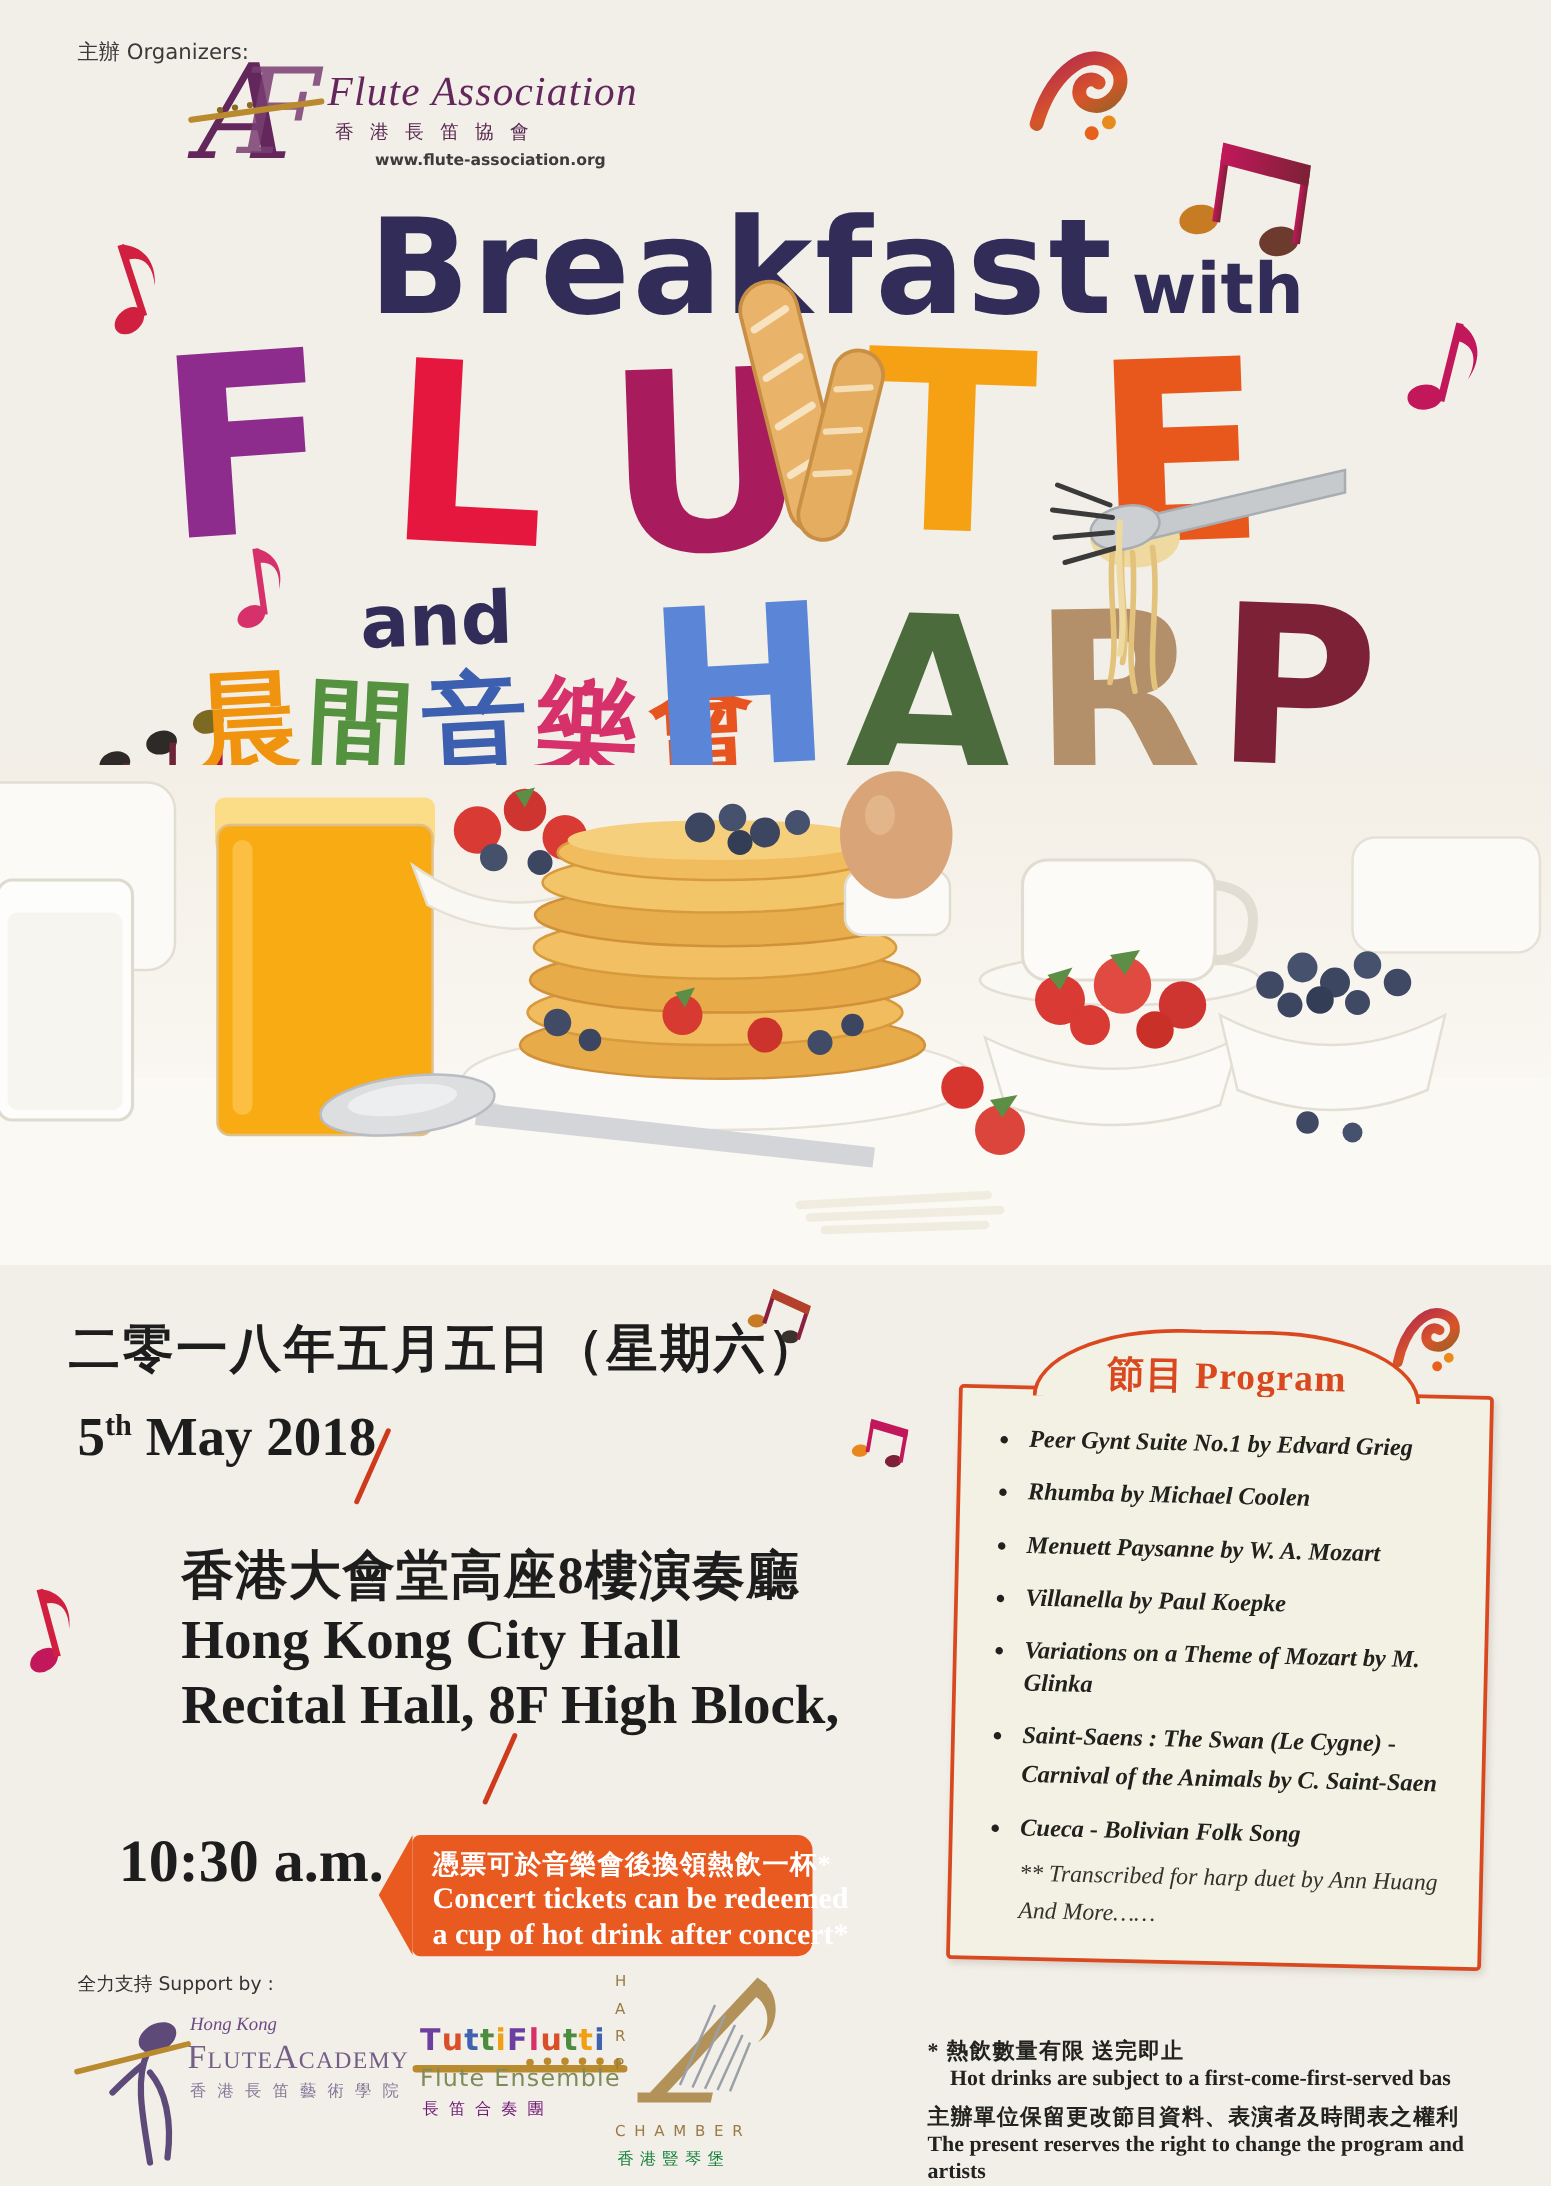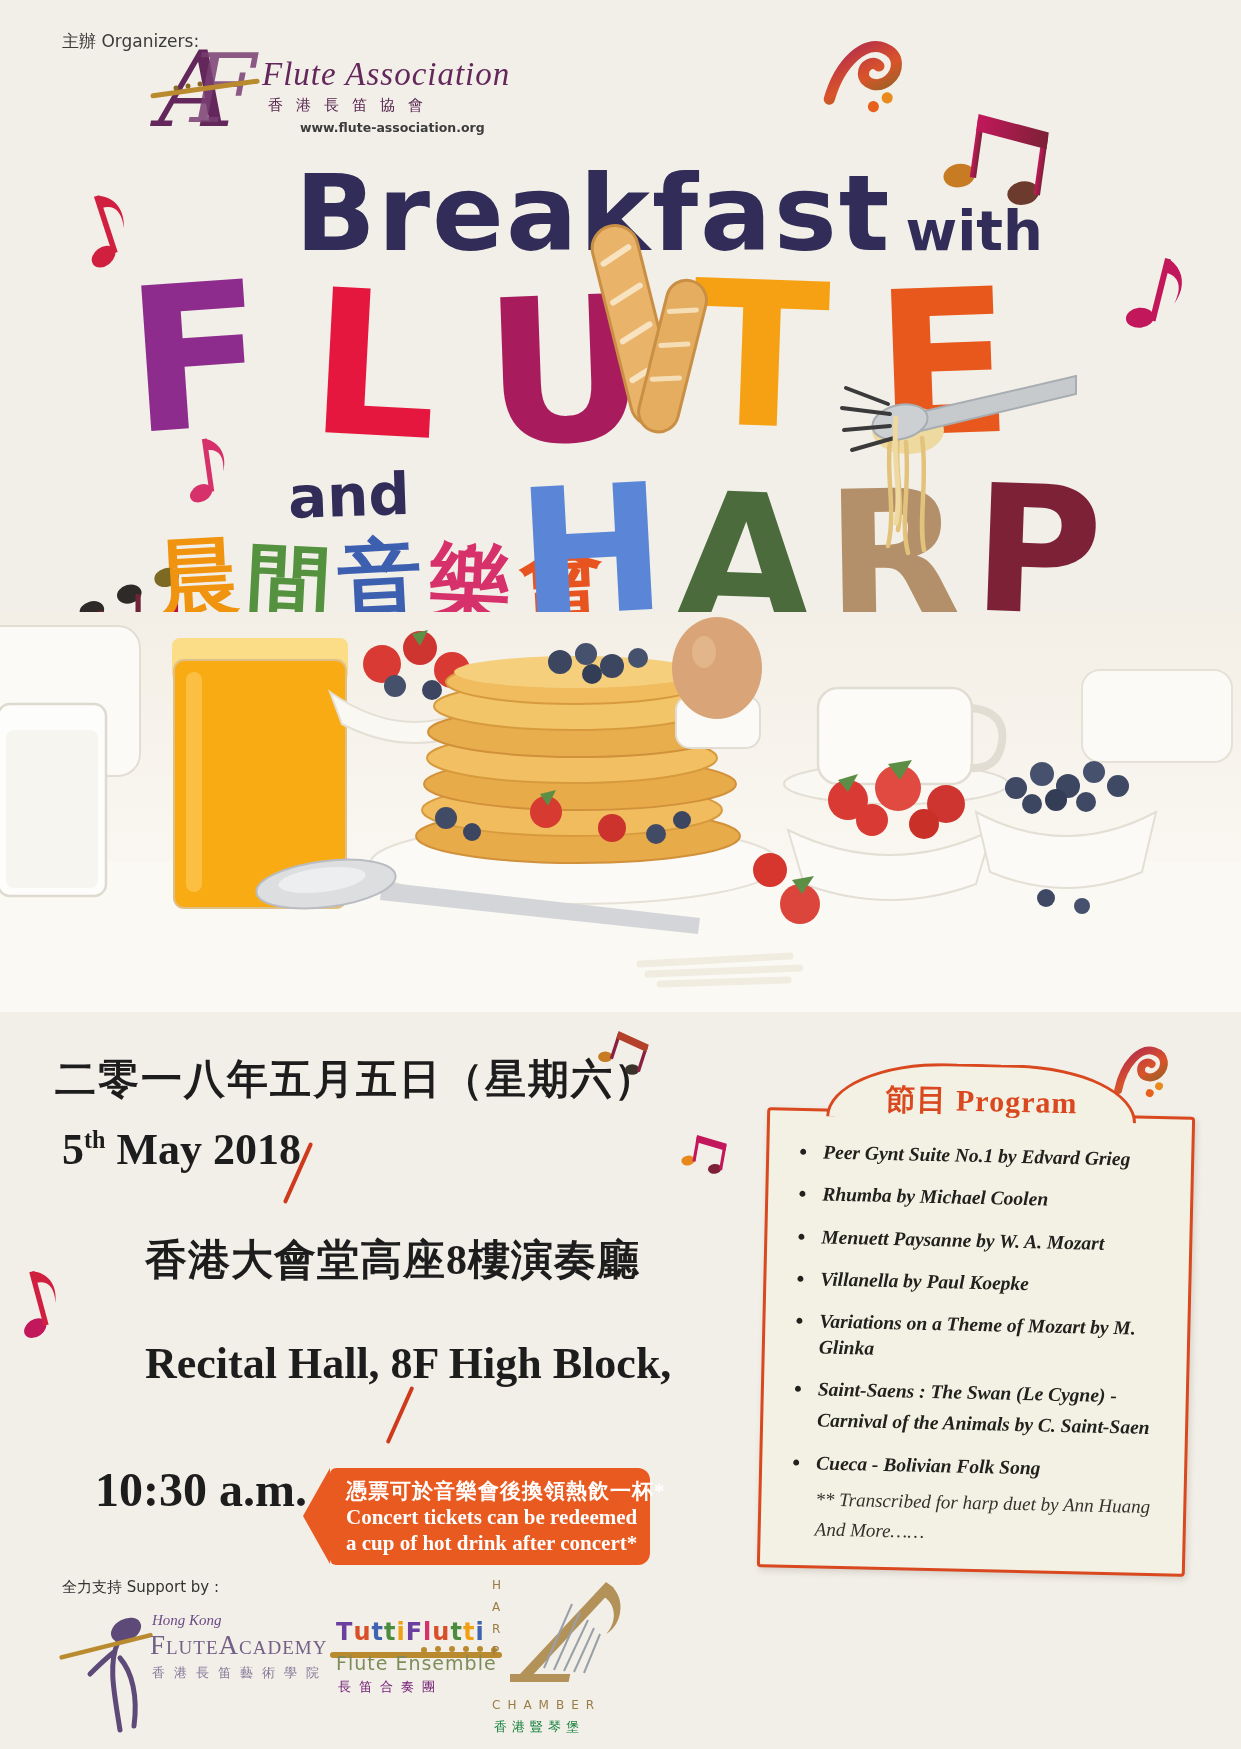--- a/index.html
+++ b/index.html
@@ -55,21 +55,21 @@
   .red-slash { width:4px; background:#cf3a1d; transform:rotate(24deg); border-radius:2px; }
   .slash1 { left:296px; top:1140px; height:66px; }
   .slash2 { left:398px; top:1384px; height:62px; }
 
   
   .drink-badge { left:330px; top:1468px; width:320px; height:97px; background:#e95a20;
     border-radius:6px 12px 12px 6px; color:#fff; padding:9px 10px 8px 16px; }
   .drink-badge::before { content:""; position:absolute; left:-27px; top:0;
     border-top:48.5px solid transparent; border-bottom:48.5px solid transparent; border-right:27px solid #e95a20; }
   .drink-badge .zh { font-size:21px; font-weight:bold; letter-spacing:1px; white-space:nowrap; }
-  .drink-badge .en { font-size:21px; font-weight:bold; line-height:1.22; white-space:nowrap;font-family:Liberation Serif, serif; }
+  .drink-badge .en { font-size:24px; font-weight:bold; line-height:1.22; white-space:nowrap;font-family:Liberation Serif, serif; }
 
   
   .program-card { left:762px; top:1112px; width:428px; height:460px; background:#f3f1e3;
     border:3px solid #d9481f; border-radius:4px; transform:rotate(1.3deg);
     box-shadow:2px 3px 6px rgba(90,80,60,.18); }
   .program-tab { position:absolute; left:50%; top:-51px; transform:translateX(-50%);
     width:310px; height:56px; background:#f3f1e3; border:3px solid #d9481f; border-bottom:none;
     border-radius:150px 150px 0 0 / 70px 70px 0 0; text-align:center; padding-top:14px; }
   .program-tab::after { content:""; position:absolute; left:6px; right:6px; bottom:-5px; height:8px; background:#f3f1e3; }
   .program-title { font-size:30px; font-weight:bold; color:#d9481f; letter-spacing:1px; }
@@ -334,20 +334,21 @@
     <circle cx="60" cy="52" r="5.5" fill="#e88a1c"></circle>
       <circle cx="52" cy="66" r="5.5" fill="#e8611c"></circle>
   </svg>
   <svg class="abs" style="left:14px;top:1258px;width:52px;height:82px;transform:rotate(-15deg)" viewBox="0 0 60 90">
     <ellipse cx="16" cy="76" rx="14" ry="10" fill="#c2185b" transform="rotate(-20 16 76)"></ellipse>
     <rect x="26" y="12" width="6" height="64" fill="#d1203f"></rect>
     <path d="M30 12 C46 18 54 34 46 54 C50 36 44 26 30 26 Z" fill="#d1203f"></path>
   </svg>
 
   <div class="abs venue-zh">香港大會堂高座8樓演奏廳</div>
+  <div class="abs venue-en1">Hong Kong City Hall</div>
   <div class="abs venue-en2">Recital Hall, 8F High Block,</div>
   <div class="abs red-slash slash2"></div>
   <div class="abs time-en">10:30 a.m.</div>
 
   <div class="abs drink-badge">
     <div class="zh">憑票可於音樂會後換領熱飲一杯*</div>
     <div class="en">Concert tickets can be redeemed</div>
     <div class="en">a cup of hot drink after concert*</div>
   </div>
 
@@ -402,14 +403,21 @@
     <svg style="position:absolute;left:18px;top:4px;width:118px;height:120px" viewBox="0 0 118 120">
       <polygon points="10,102 96,10 104,16 20,106" fill="#b3925a"></polygon>
       <rect x="6" y="102" width="76" height="8" fill="#b3925a" transform="skewX(-12)"></rect>
       <path d="M98 12 C116 22 114 52 96 62 C108 50 106 30 92 24 Z" fill="#b3925a"></path>
       <path d="M34 96 L62 32 M44 98 L70 40 M54 99 L78 48 M64 100 L84 56 M74 101 L90 62" stroke="#9aa0a8" stroke-width="2"></path>
     </svg>
     <div class="hc-bottom">CHAMBER</div>
     <div class="hc-cjk">香港豎琴堡</div>
   </div>
 
+  <div class="abs foot-notes">
+    <div class="zh">* 熱飲數量有限 送完即止</div>
+    <div class="en">Hot drinks are subject to a first-come-first-served bas</div>
+    <div class="gap"></div>
+    <div class="zh">主辦單位保留更改節目資料、表演者及時間表之權利</div>
+    <div class="en" style="margin-left:0">The present reserves the right to change the program and artists</div>
+  </div>
 
 </div>
 
 </body></html>

